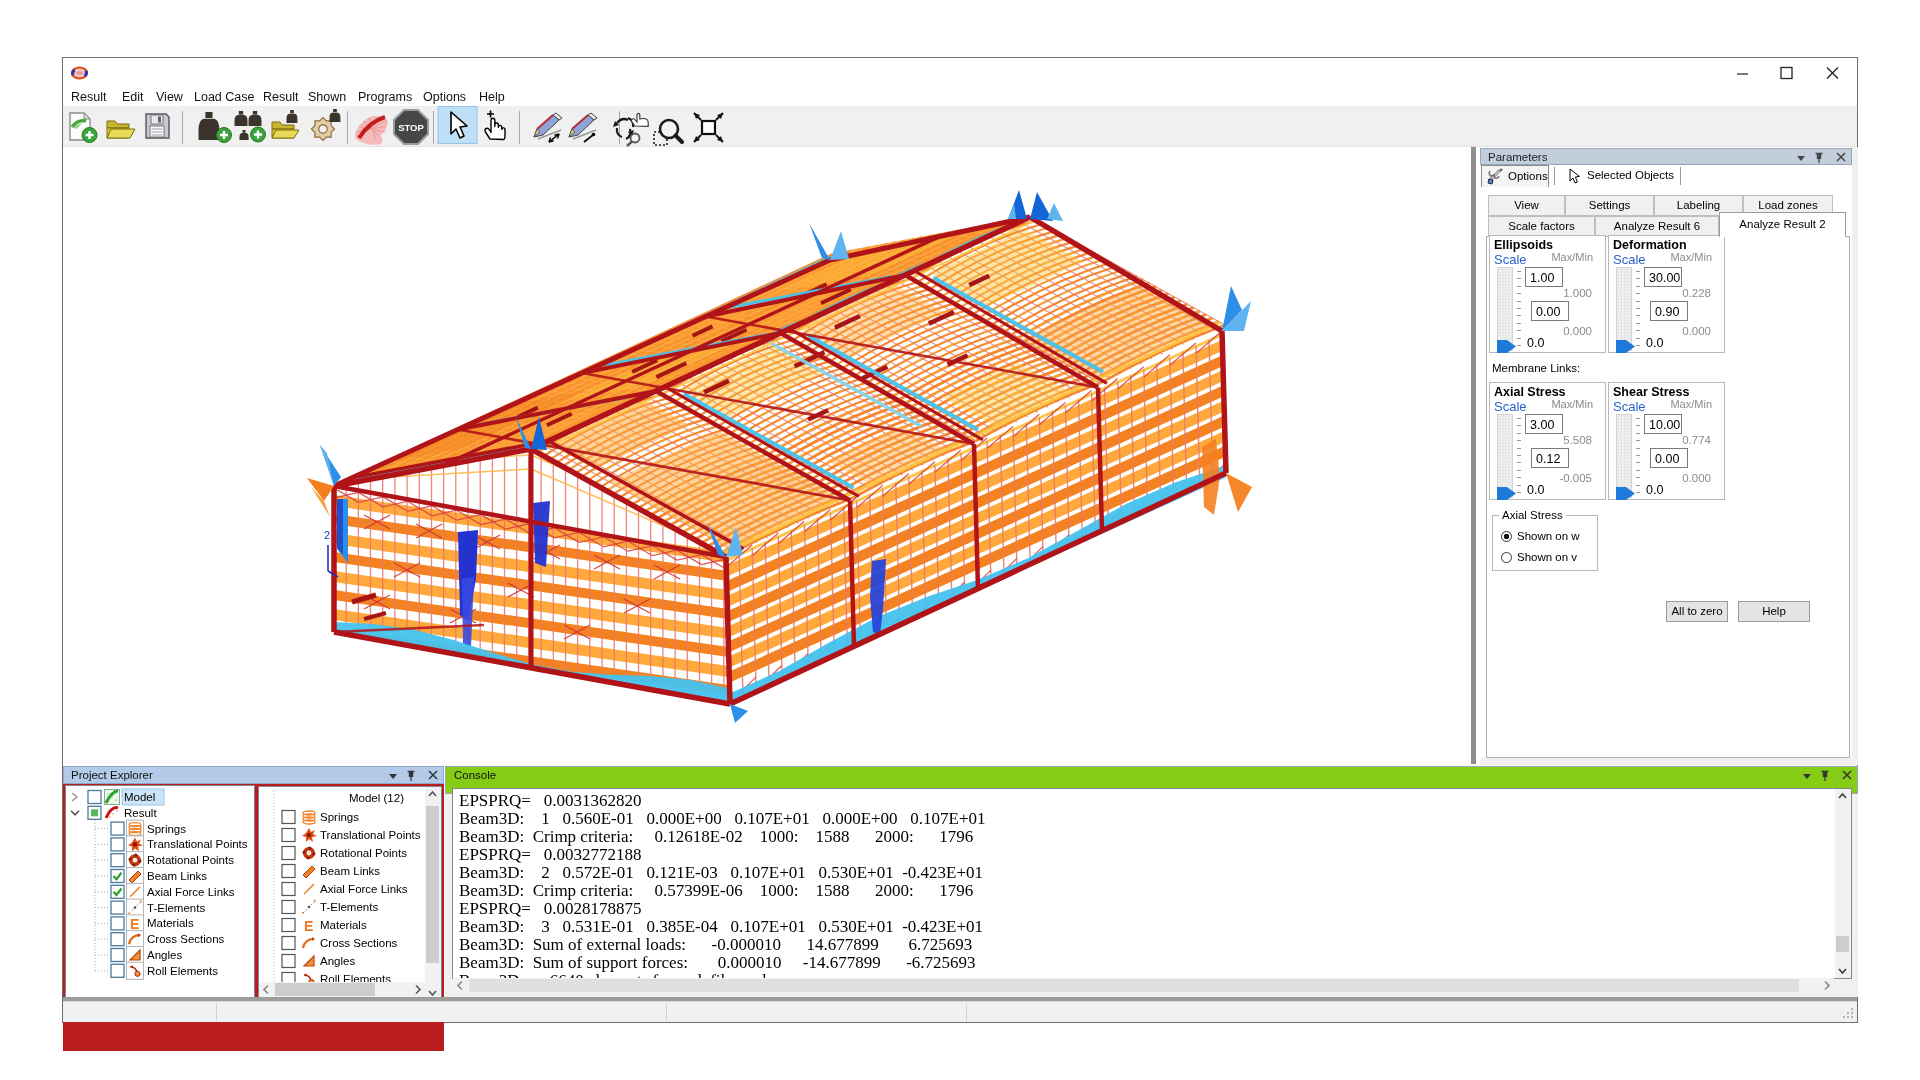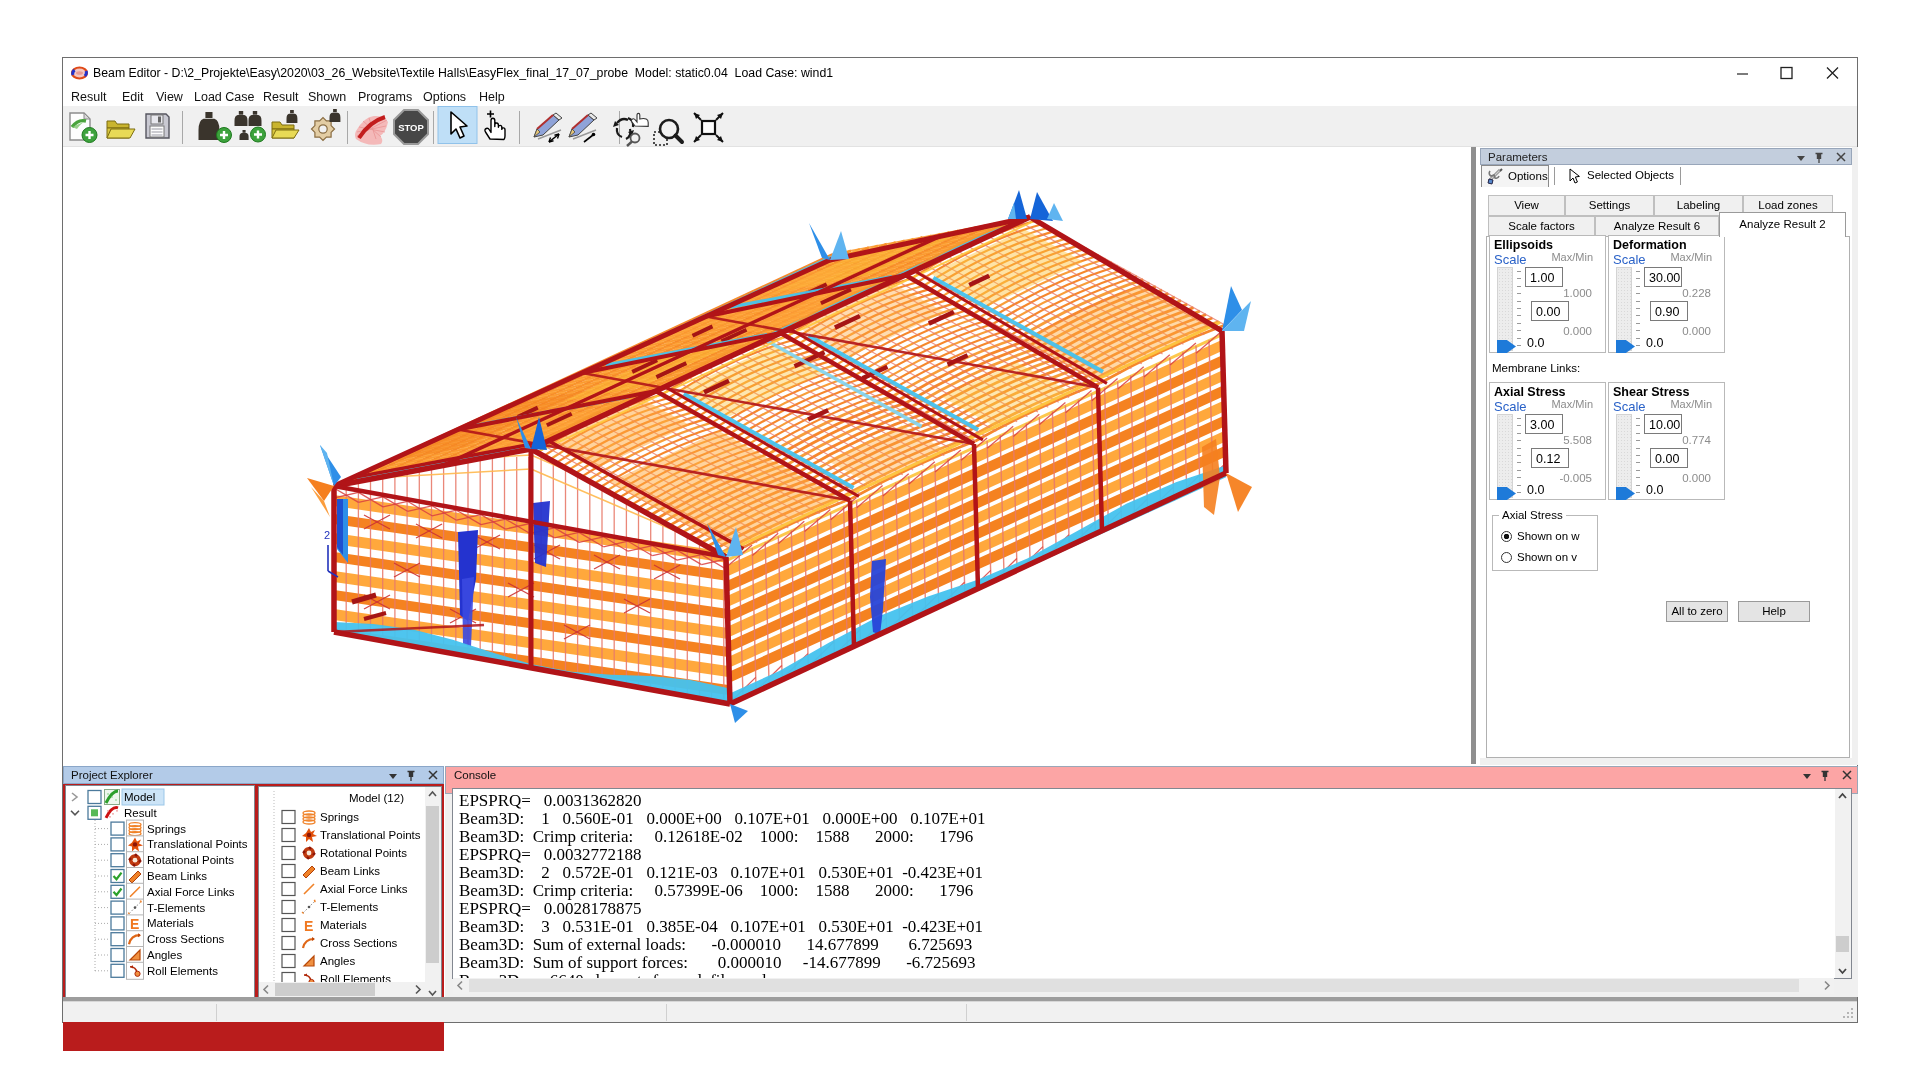--- a/index.html
+++ b/index.html
@@ -71,21 +71,21 @@
 #pe .listbox { position:absolute; left:195px; top:20px; width:184px; height:213px; background:#fff;
   border:1px solid #828790; }
 .vsb { position:absolute; width:16px; background:#f1f1f1; }
 .hsb { position:absolute; height:16px; background:#f1f1f1; }
 .sbtn { position:absolute; width:15px; height:15px; background:#f1f1f1; }
 .sthumb { position:absolute; left:1px; width:13px; background:#cdcdcd; }
 .sthumbh { position:absolute; top:1px; height:13px; background:#cdcdcd; }
 
 
 #console { position:absolute; left:382px; top:708px; width:1413px; height:231px; background:#f0f0f0; }
-.ctitle { position:absolute; left:0; top:0; width:100%; height:28px; background:#fca5a5;
+.ctitle { position:absolute; left:0; top:0; width:100%; height:28px; background:#84cc16;
   border:1px solid #9aa7b8; font-size:11.5px; color:#111; padding:2px 8px 0 8px; }
 .cbox { position:absolute; left:7px; top:22px; width:1400px; height:191px; background:#fff;
   border:1px solid #828790; overflow:hidden; }
 .cbox pre { font-family:Liberation Serif, serif; font-size:17px; line-height:18px;
   color:#000; margin:3px 0 0 6px; }
 .cvsb { position:absolute; right:7px; top:23px; width:16px; height:189px; background:#f1f1f1; }
 .chsb { position:absolute; left:8px; top:212px; width:1381px; height:16px; background:#f1f1f1; }
 
 
 #statusbar { position:absolute; left:0; top:943px; width:100%; height:21px; background:#f1f1f1;
@@ -95,21 +95,20 @@
 </style></head>
 <body>
 <div id="win">
  <div id="titlebar">
   <svg id="appicon" width="17" height="14" viewBox="0 0 17 14">
     <ellipse cx="8.5" cy="7" rx="7.5" ry="5.5" fill="#f3c7c2" stroke="#e04a18" stroke-width="2.2"></ellipse>
     <path d="M2 9 a7.5 5.5 0 0 1 1.5 -5" stroke="#2233cc" stroke-width="3" fill="none"></path>
     <path d="M15 5 a7.5 5.5 0 0 1 -1.2 5" stroke="#2233cc" stroke-width="3" fill="none"></path>
     <ellipse cx="8.5" cy="7" rx="3.5" ry="1.8" fill="#e89a94"></ellipse>
   </svg>
-  <span id="title">Beam Editor - D:\2_Projekte\Easy\2020\03_26_Website\Textile Halls\EasyFlex_final_17_07_probe&nbsp; Model: static0.04&nbsp; Load Case: wind1</span>
   <svg id="winbtns" width="120" height="14" viewBox="0 0 120 14">
     <line x1="10" y1="8" x2="21" y2="8" stroke="#222" stroke-width="1.2"></line>
     <rect x="54" y="1.5" width="11" height="11" fill="none" stroke="#222" stroke-width="1.3"></rect>
     <path d="M100 1.5 l11 11 M111 1.5 l-11 11" stroke="#222" stroke-width="1.3"></path>
   </svg>
  </div>
  <div id="menubar">
       <span style="left:8px">Result</span>
       <span style="left:59px">Edit</span>
       <span style="left:93px">View</span>

